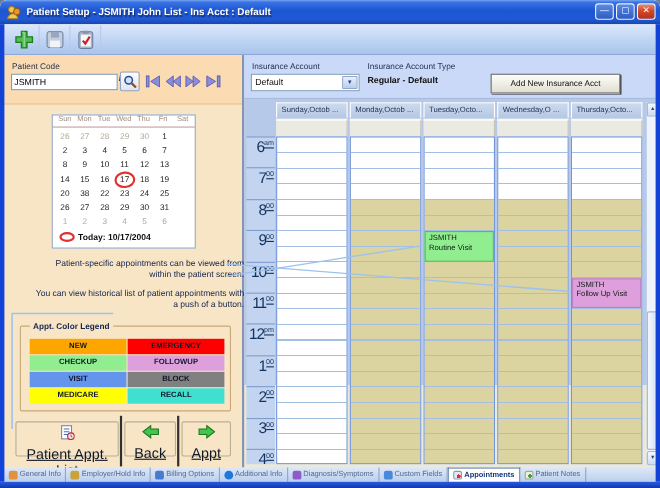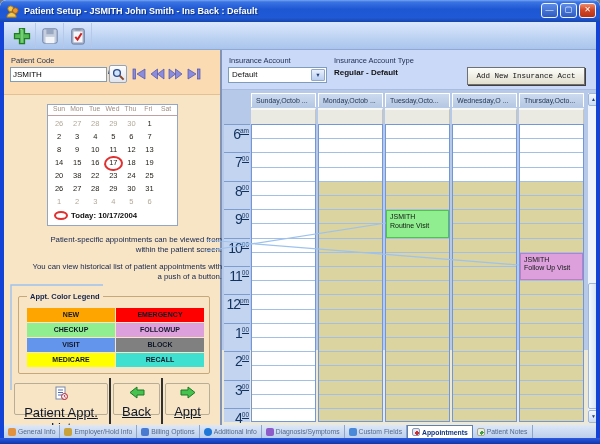--- a/index.html
+++ b/index.html
@@ -84,23 +84,23 @@
   
   .right-area { left:222px; top:50px; width:374px; height:300px; background:#B7C9E8; }
   .ins-band { position:absolute; left:0; top:0; width:374px; height:40px; background:#CBD9F8;
     border-bottom:1px solid #a8bce0; }
   .ins-combo { position:absolute; left:6px; top:17px; width:99px; height:16px; background:#fff;
     border:1px solid #7F9DB9; font-size:8px; padding:2px 0 0 3px; color:#101010; }
   .ins-combo .arrow { position:absolute; right:1px; top:1px; width:14px; height:12px;
     background:linear-gradient(180deg,#e8f0fc,#b8cdf0); border:1px solid #90a8cc; border-radius:1px;
     font-size:5.5px; text-align:center; line-height:11px; color:#204080; }
   .ins-type-val { position:absolute; left:112px; top:18px; font-size:8px; font-weight:bold; color:#101010; }
-  .add-ins-btn { position:absolute; left:245px; top:17px; width:118px; height:18px;
+  .add-ins-btn { position:absolute; left:224px; top:17px; width:118px; height:18px;
     background:linear-gradient(180deg,#fdfdfa,#e2dfd0); border:1px solid #707070;
-    box-shadow:1px 1px 0 #404040; font-size:7.5px; text-align:center; line-height:16px; color:#101010;font-family:Liberation Mono, monospace; }
+    box-shadow:1px 1px 0 #404040; font-size:7.5px; text-align:center; line-height:16px; color:#101010; }
 
   .sched { position:absolute; left:0; top:40px; width:374px; height:335px; }
   .day-head { position:absolute; top:3px; height:14px; width:65px;
     background:linear-gradient(180deg,#ccdaef,#b5c8e2); border:1px solid #fff; border-bottom:0;
     font-size:7px; color:#1c3050; line-height:13px; padding-left:4px; white-space:nowrap; overflow:hidden; }
   .gray-cell { position:absolute; top:18px; height:16px; width:65px; background:#EAEAE2;
     border-top:2px solid #f8f8f4; border-right:1px solid #c4c4ba; }
   .gutter { position:absolute; left:2px; top:34px; width:26px; height:298px; background:#C3D4F0; }
   .g-line { position:absolute; left:2px; width:26px; height:1px; background:#7E9CCC; }
   .time-label { position:absolute; left:0px; width:27px; text-align:right; color:#12325E; }
@@ -149,21 +149,21 @@
 <body>
 
 <div id="window">
 
   <div class="abs titlebar">
     <svg class="title-icon" viewBox="0 0 16 16">
       <circle cx="6" cy="5" r="3" fill="#f4c84a" stroke="#a87820"></circle>
       <circle cx="11" cy="7" r="3" fill="#e89830" stroke="#a05810"></circle>
       <path d="M2 14c0-3 3-5 5-5s5 2 5 5z" fill="#f4c84a" stroke="#a87820"></path>
     </svg>
-    <span class="title-text">Patient Setup -  JSMITH  John Smith - Ins Back : Default</span>
+    <span class="title-text">Patient Setup -  JSMITH  John List - Ins Acct : Default</span>
     <div class="win-btns">
       <div class="win-btn">—</div>
       <div class="win-btn">▢</div>
       <div class="win-btn close">✕</div>
     </div>
   </div>
 
   <div class="abs toolbar">
     <div class="tb-btn">
       <svg width="20" height="20" viewBox="0 0 24 24">

